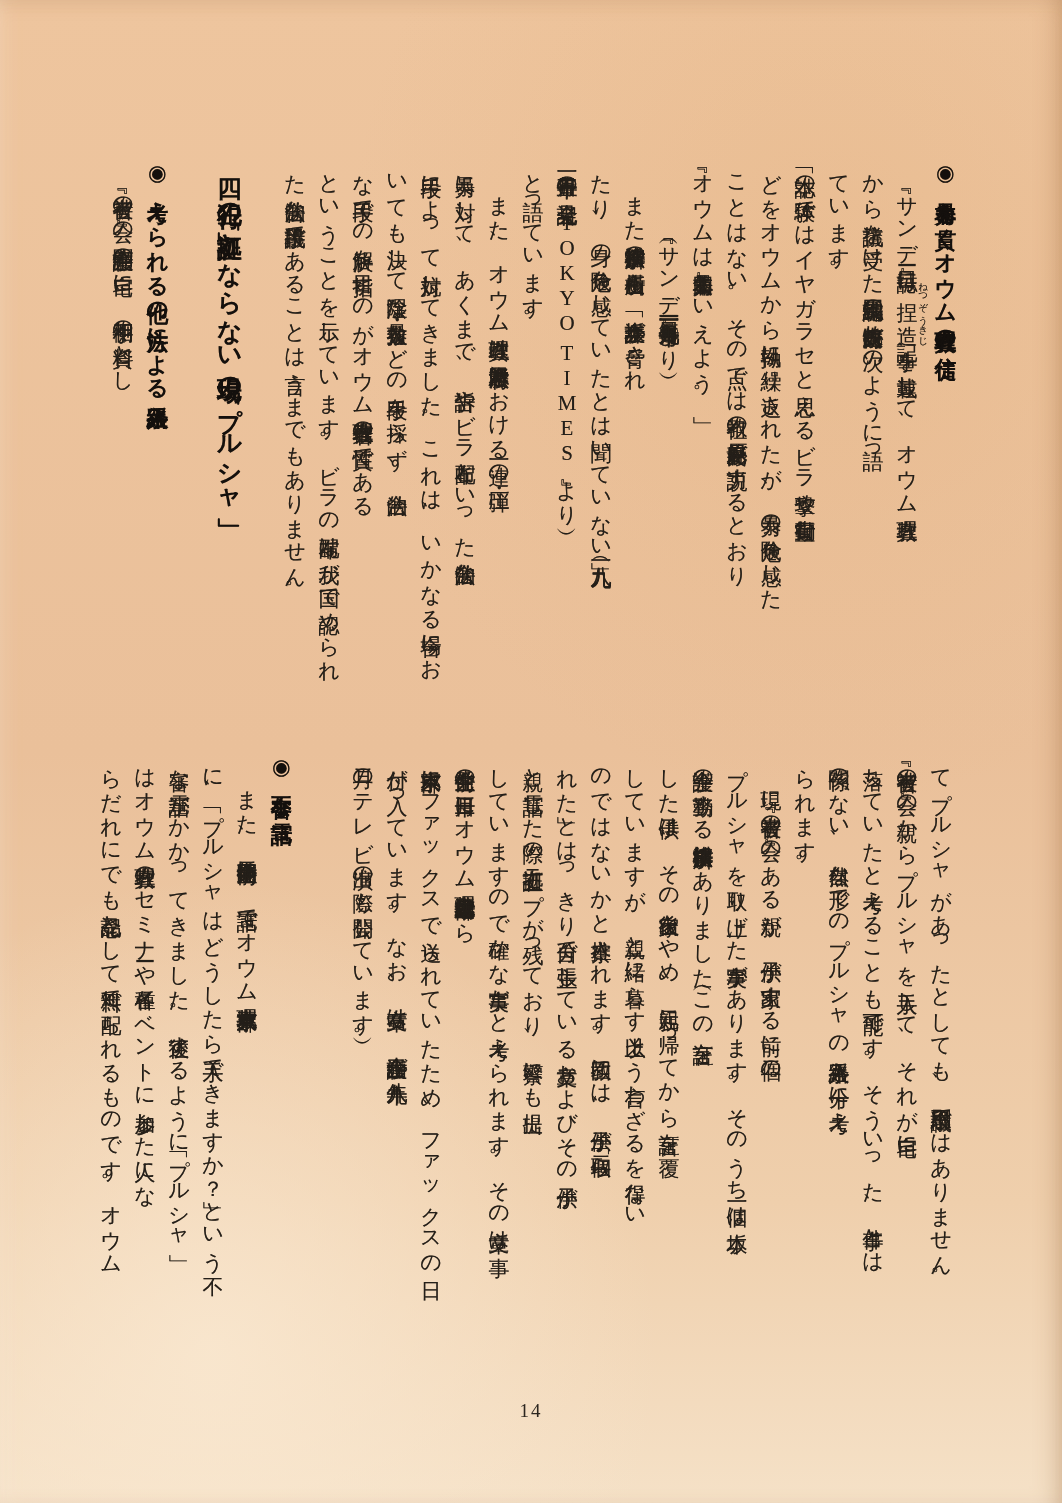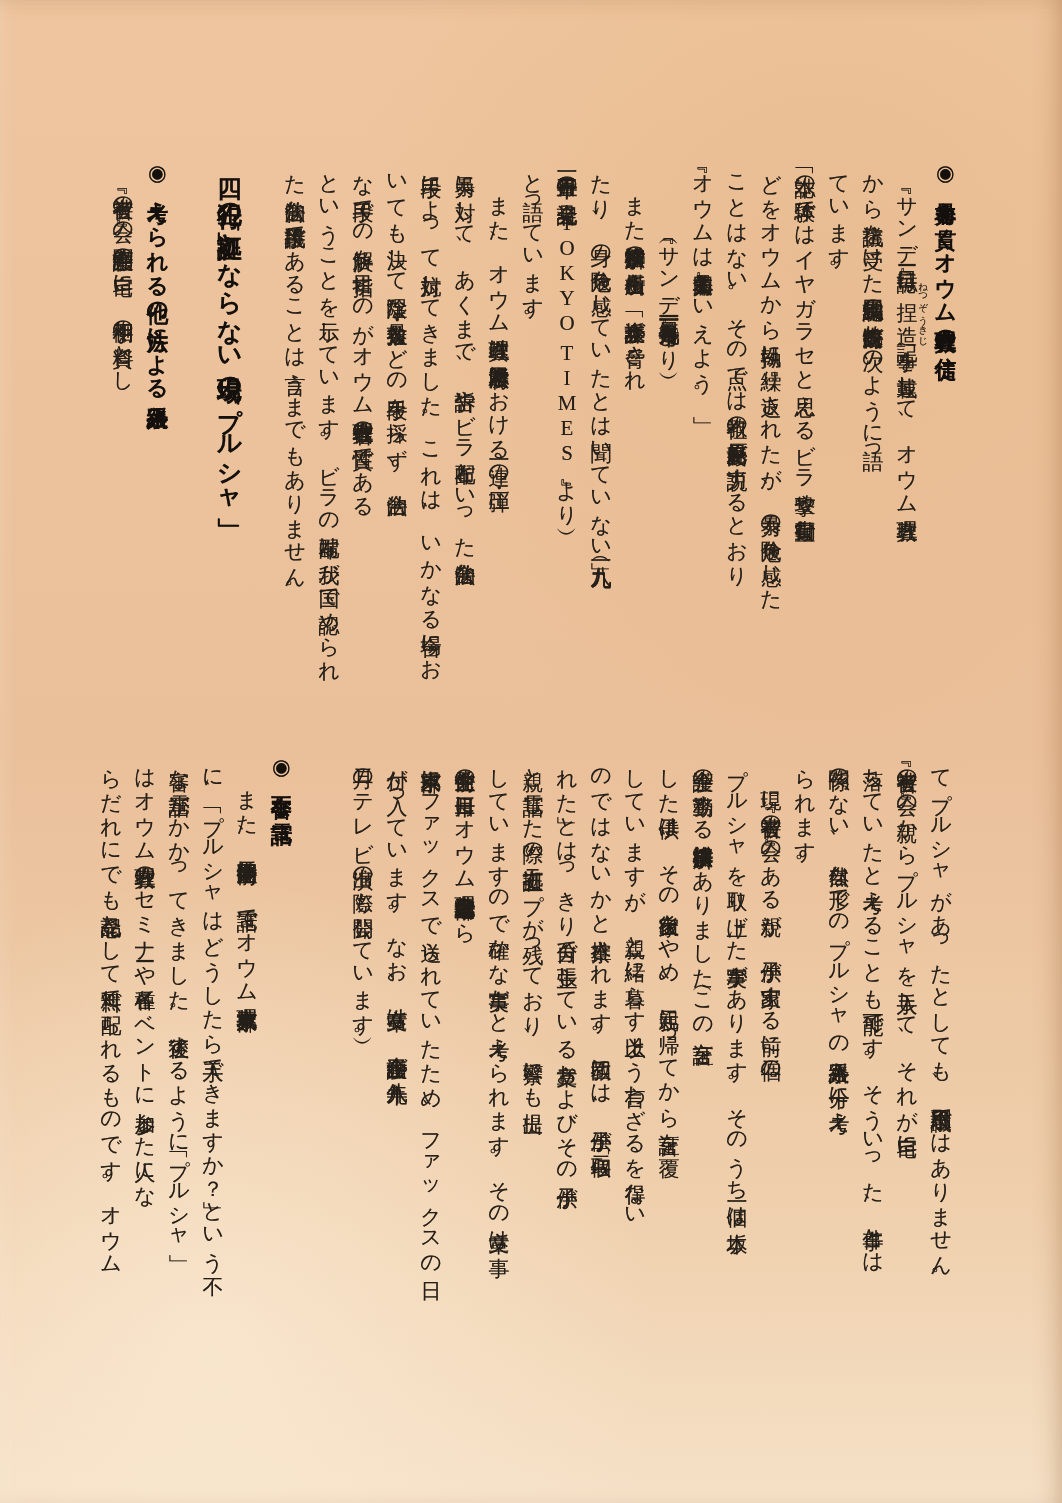--- a/index.html
+++ b/index.html
@@ -125,13 +125,14 @@
       <div class="col">東京本部にファックスで送られていたため、ファックスの日</div>
       <div class="col">付が入っています。なお、右文章は、青山弁護士が八九年十</div>
       <div class="col">二月のテレビ出演の際も公開しています）。</div>
       <div class="col h sp2">◉不審な電話</div>
       <div class="col ind1">また、事件発生二週間前に、電話でオウム真理教東京本部</div>
       <div class="col">に、「プルシャはどうしたら入手できますか？」という不</div>
       <div class="col">審な電話がかかってきました。後述するように「プルシャ」</div>
       <div class="col">はオウム真理教のセミナーや各種イベントに参加した人にな</div>
       <div class="col">らだれにでも記念品として無料で配られるものです。オウム</div>
     </section>
+  <div class="pageno">14</div>
 </div>
 
 </body></html>

